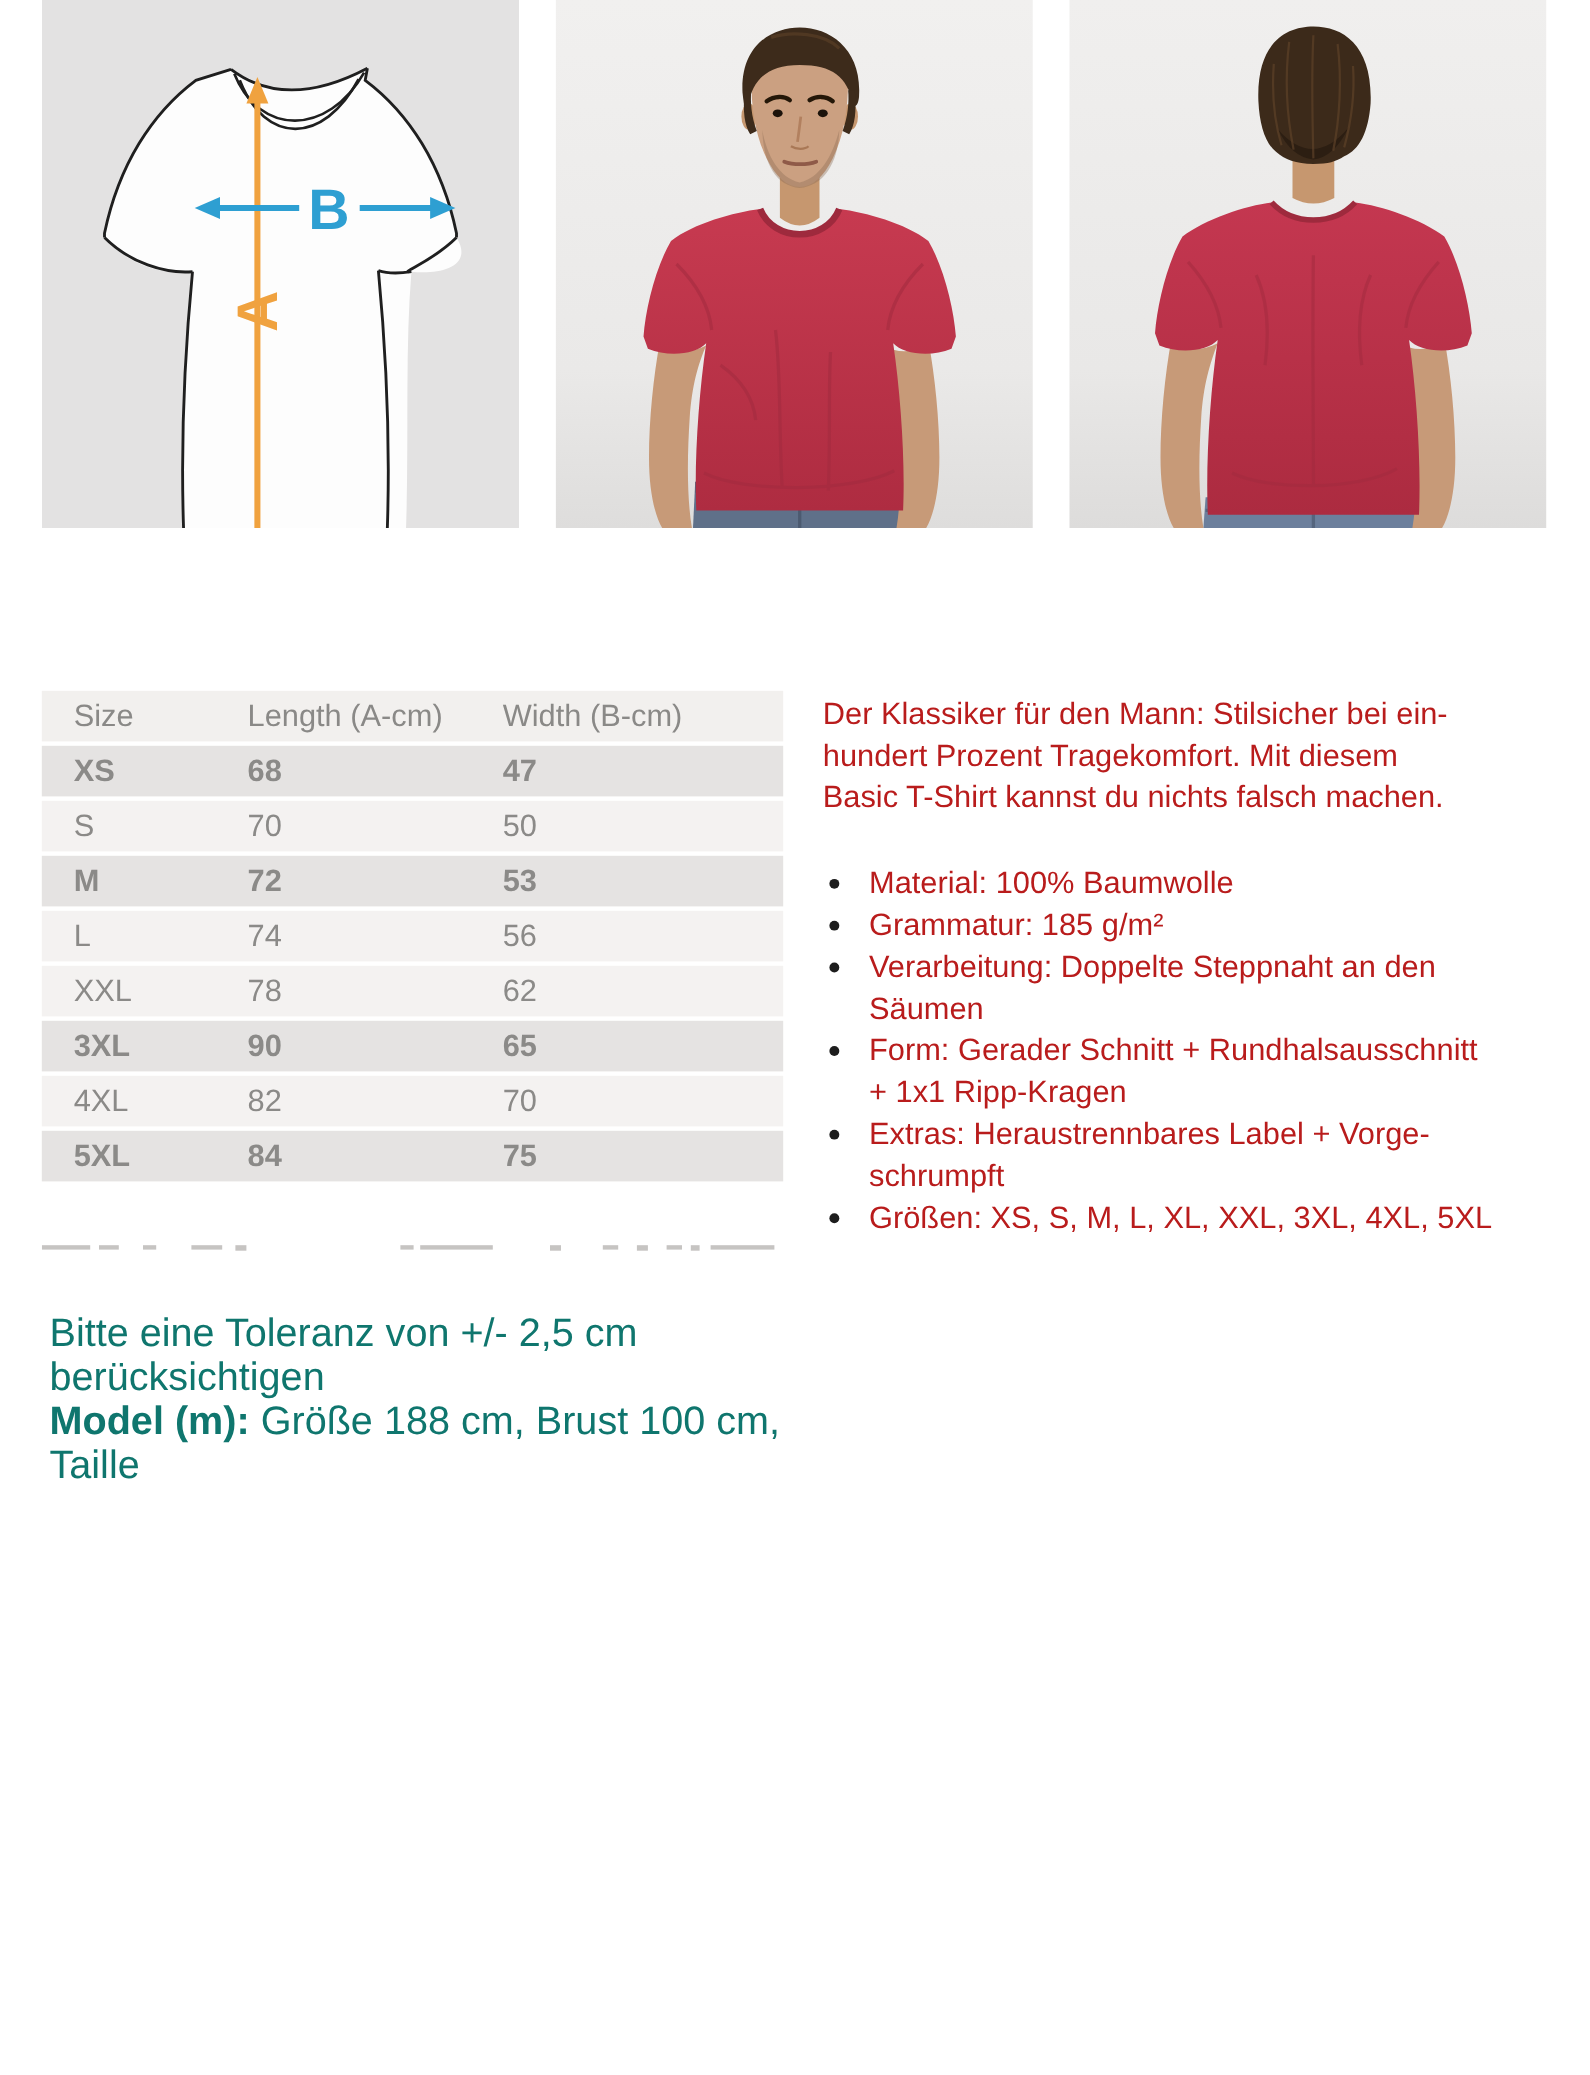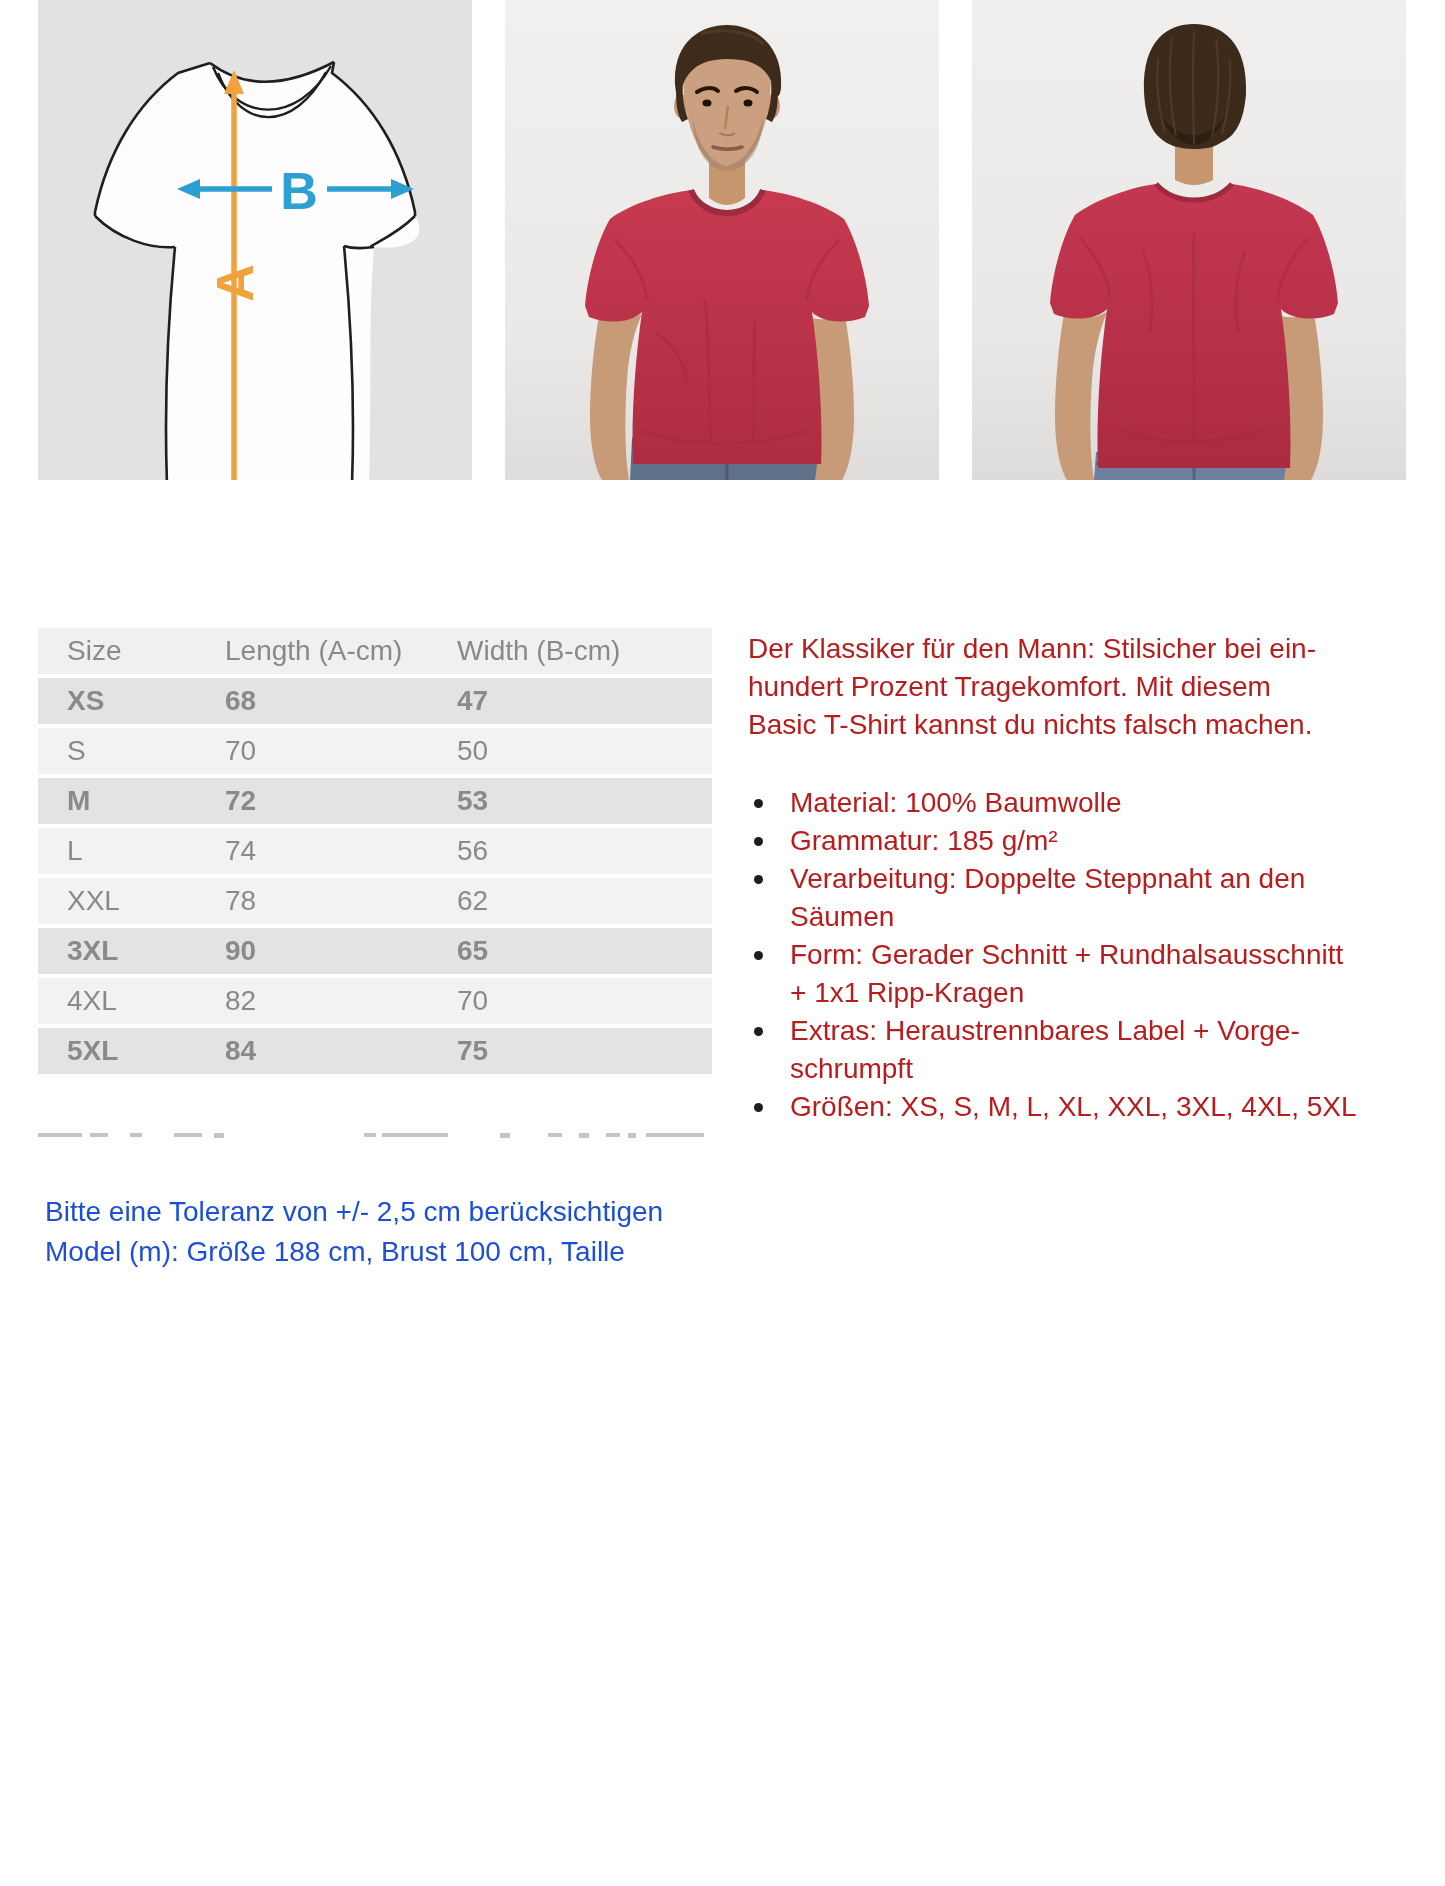--- a/index.html
+++ b/index.html
@@ -28,22 +28,22 @@
   .description{position:absolute;left:748px;top:630px;width:680px;
                font-size:28px;line-height:38px;color:#b91c1c;}
   .description p{margin:0;white-space:pre-line;}
   .description ul{margin:40px 0 0 0;padding:0;list-style:none;}
   .description li{position:relative;padding-left:42px;white-space:pre-line;}
   .description li::before{content:"";position:absolute;left:6px;top:15px;width:9px;height:9px;
                           border-radius:50%;background:#1d1d1d;}
 
   
   .footer-note{position:absolute;left:45px;top:1192px;width:700px;
-               font-size:28px;line-height:40px;color:#1d4ed8;}
-  .footer-note b{font-weight:normal;}
+               font-size:36px;line-height:40px;color:#0f766e;}
+  .footer-note b{font-weight:bold;}
 </style>
 </head>
 <body>
 
 <div class="media-row">
 
   <div class="media-panel">
     <svg width="434" height="480" viewBox="0 0 434 480">
       <rect x="0" y="0" width="434" height="480" fill="#E3E2E2"></rect>
 

